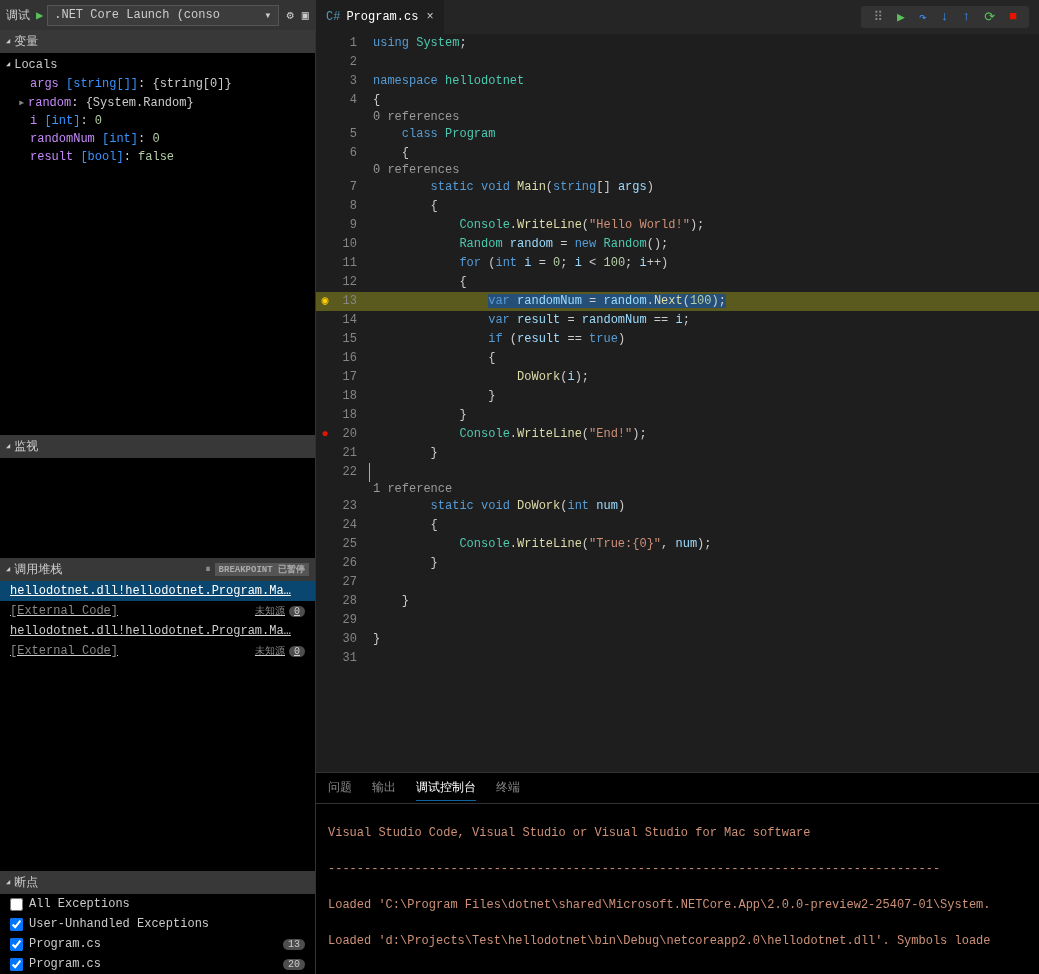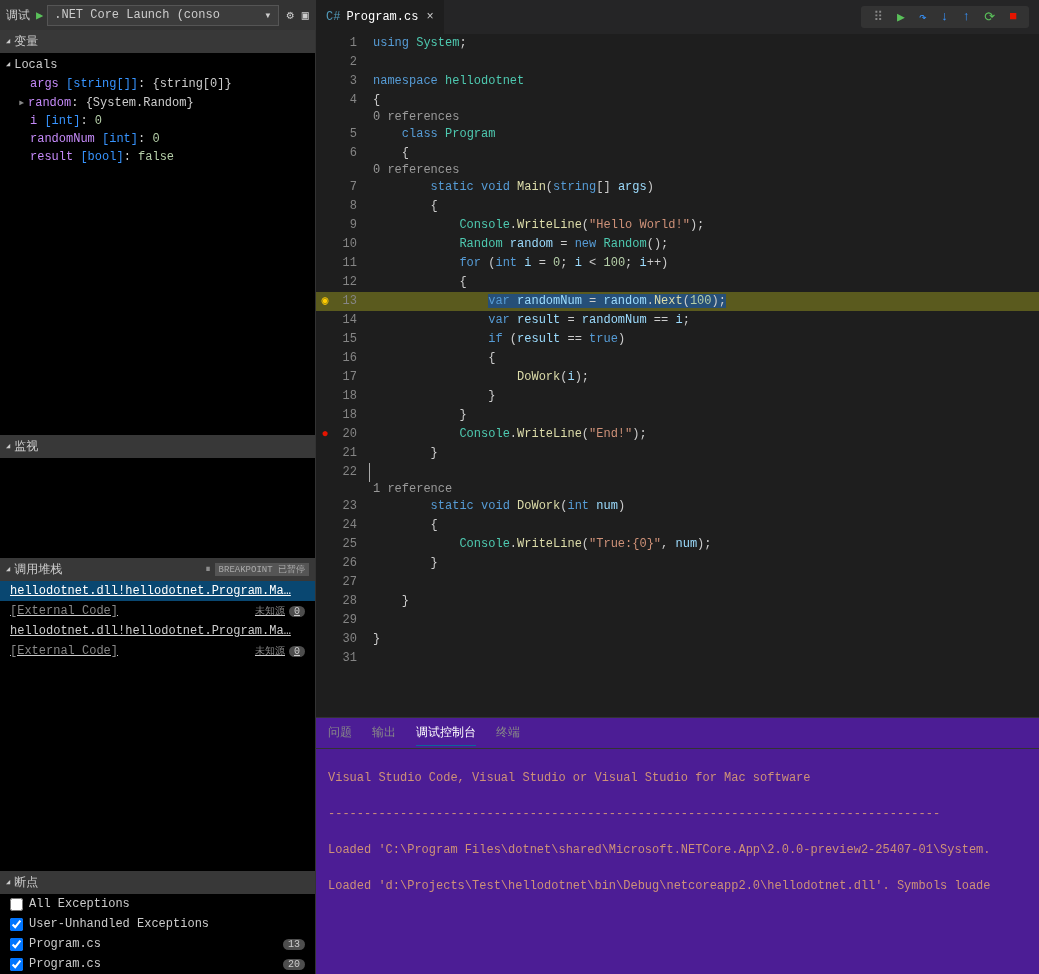--- a/index.html
+++ b/index.html
@@ -44,27 +44,27 @@
 .cur-bp{color:#ffcc00;}
 .red-bp{color:#e51400;}
 .kw{color:#569cd6;}
 .tp{color:#4ec9b0;}
 .str{color:#ce9178;}
 .num{color:#b5cea8;}
 .fn{color:#dcdcaa;}
 .vr{color:#9cdcfe;}
 .codelens-row{height:15px; display:flex;}
 .codelens-row .codelens{padding-left:4px; color:#999; font-size:10px;}
-.bottom-panel { height:257px; background:#4c1d95; border-top:1px solid #333;}
+.bottom-panel { height:202px; background:#000000; border-top:1px solid #333;}
 .bp-tabs{display:flex; padding:6px 12px 2px; border-bottom:1px solid #333;}
 .bp-tabs span{margin-right:20px; color:#888; padding-bottom:4px; cursor:pointer;}
 .bp-tabs span.act{color:#fff; border-bottom:1px solid #0e639c;}
 .console{padding:2px 12px; color:#ce9178; font-size:12px; line-height:18px; white-space:pre; overflow:hidden;}
 .bstat{display:flex; margin-left:auto; font-size:10px; align-items:center; color:#aaa;}
-.bstat .tag{background:#555; padding:0 4px; margin-left:4px; font-size:9px;}
+.bstat .tag{background:#555; padding:0 4px; margin-left:4px; font-size:9px;font-weight:bold;}
 .src-un{color:#888; font-size:10px;}
 .cnt2{background:#4d4d4d; color:#ccc; border-radius:6px; padding:0 5px; font-size:10px; margin-left:4px;}
 .flex-spacer{flex:1;}
 </style>
 </head>
 <body>
 
 <div class="sidebar">
   <div class="s-top">
     <span class="lbl">调试</span>

